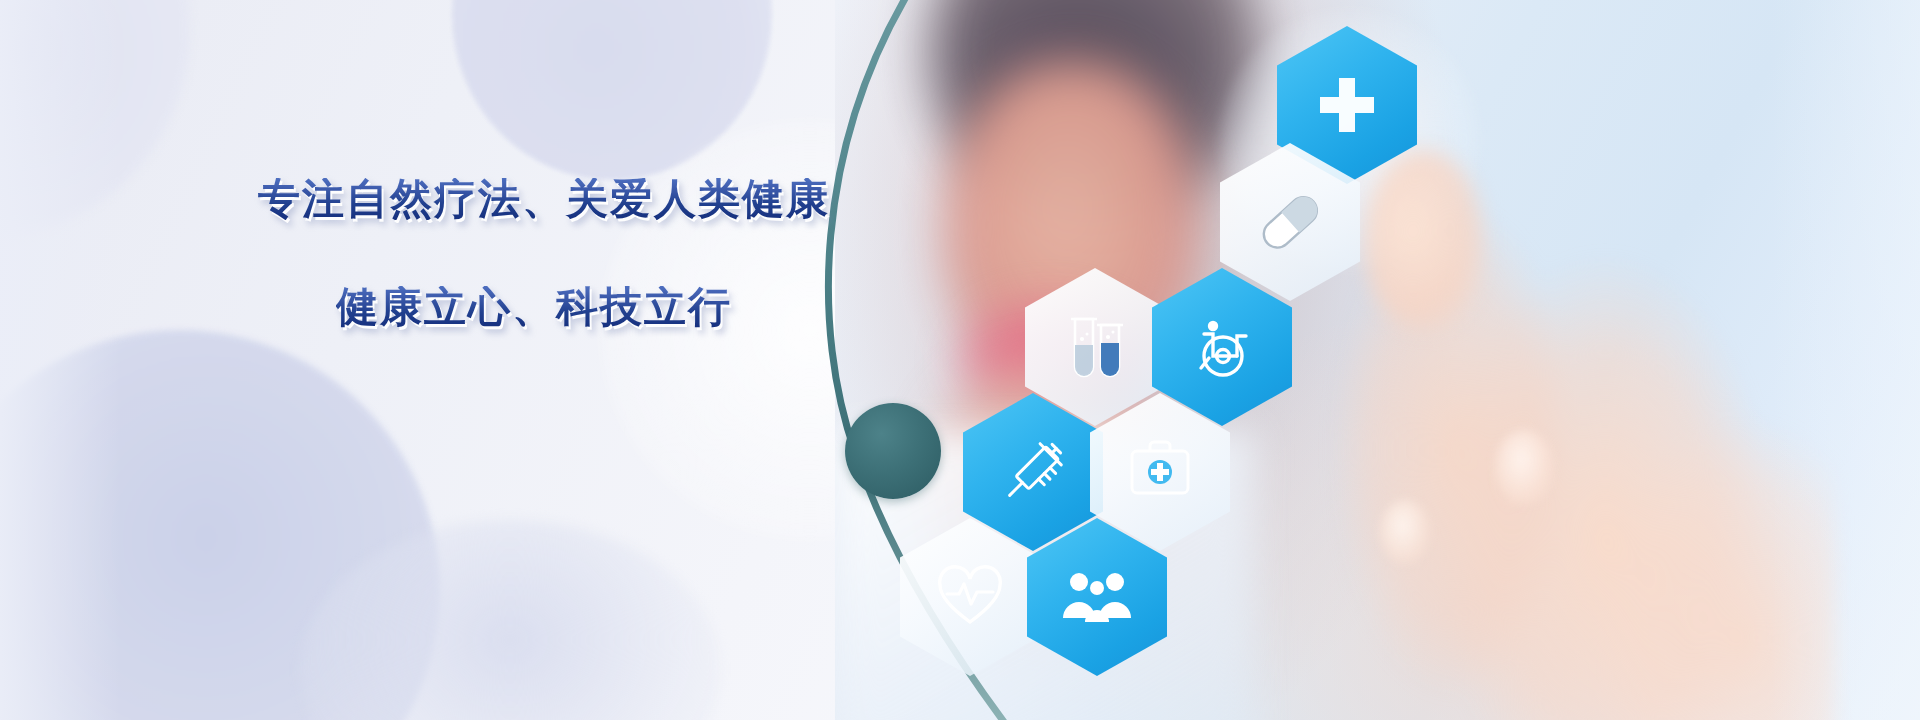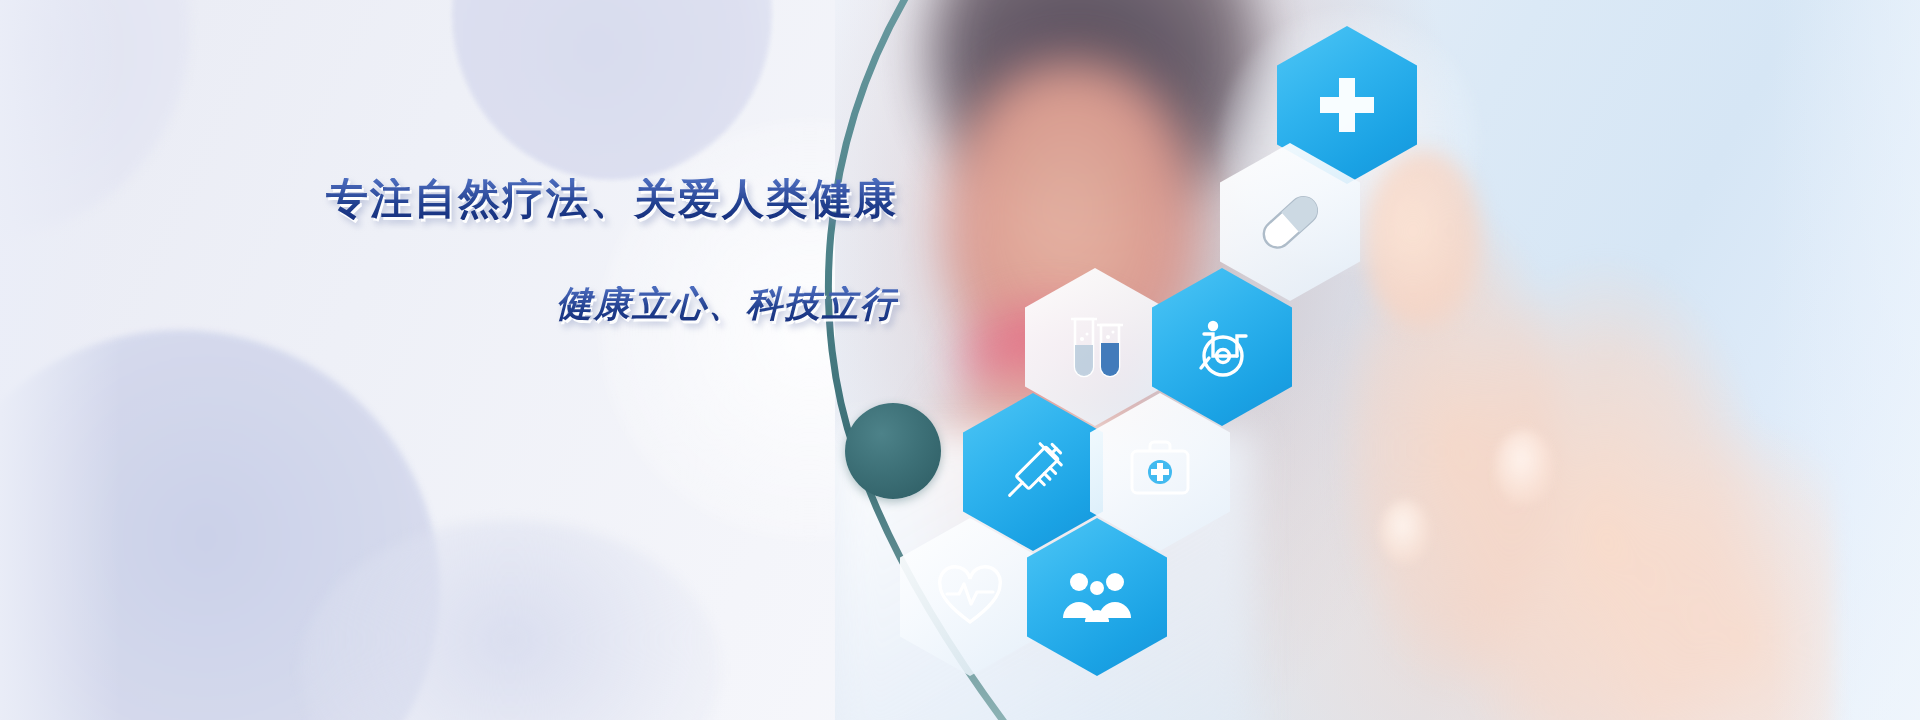--- a/index.html
+++ b/index.html
@@ -4,21 +4,20 @@
 <style>
   html,body{margin:0;padding:0;}
   body{
     width:1920px;height:720px;overflow:hidden;
     font-family:"Liberation Sans","DejaVu Sans",sans-serif;
     background:#eef0f7;
   }
   .banner{
     position:relative;width:1920px;height:720px;overflow:hidden;
     background:linear-gradient(115deg,#e9ebf4 0%,#eef0f7 22%,#f4f5fa 45%,#f7f8fc 62%,#eef2f9 78%,#e6eef7 100%);
-    text-align:right;
   }
 
   
   .deco{position:absolute;border-radius:50%;pointer-events:none;}
   .deco-top{
     left:452px;top:-150px;width:320px;height:330px;
     background:radial-gradient(circle at 45% 60%,#d7dbee 0%,#dcdff0 55%,#e4e7f4 80%,rgba(232,235,246,0) 100%);
     filter:blur(2px);opacity:.95;
   }
   .deco-bottomleft{
@@ -48,21 +47,21 @@
     font-weight:700;
     letter-spacing:2px;
     line-height:1;
     background:linear-gradient(180deg,#4e6fc0 0%,#3b59aa 28%,#21408f 62%,#16307e 100%);
     -webkit-background-clip:text;background-clip:text;
     color:transparent;-webkit-text-fill-color:transparent;
     filter:drop-shadow(2px 3px 0px rgba(255,255,255,.95)) drop-shadow(3px 4px 3px rgba(120,135,180,.35));
     white-space:nowrap;
   }
   .headline-1{font-size:42px;}
-  .headline-2{font-size:36px;margin-top:66px;font-style:italic;}
+  .headline-2{font-size:42px;margin-top:66px;margin-left:78px;}
 
   
   .photo{
     position:absolute;left:835px;top:0;width:1085px;height:720px;overflow:hidden;
   }
   .photo-bg{
     position:absolute;inset:0;
     background:
       radial-gradient(ellipse 520px 460px at 640px 640px, rgba(250,214,196,.55) 0%, rgba(250,220,205,.25) 45%, rgba(255,255,255,0) 75%),
       radial-gradient(ellipse 420px 640px at 300px 240px, rgba(176,150,150,.55) 0%, rgba(210,180,180,.30) 50%, rgba(230,238,247,0) 80%),

